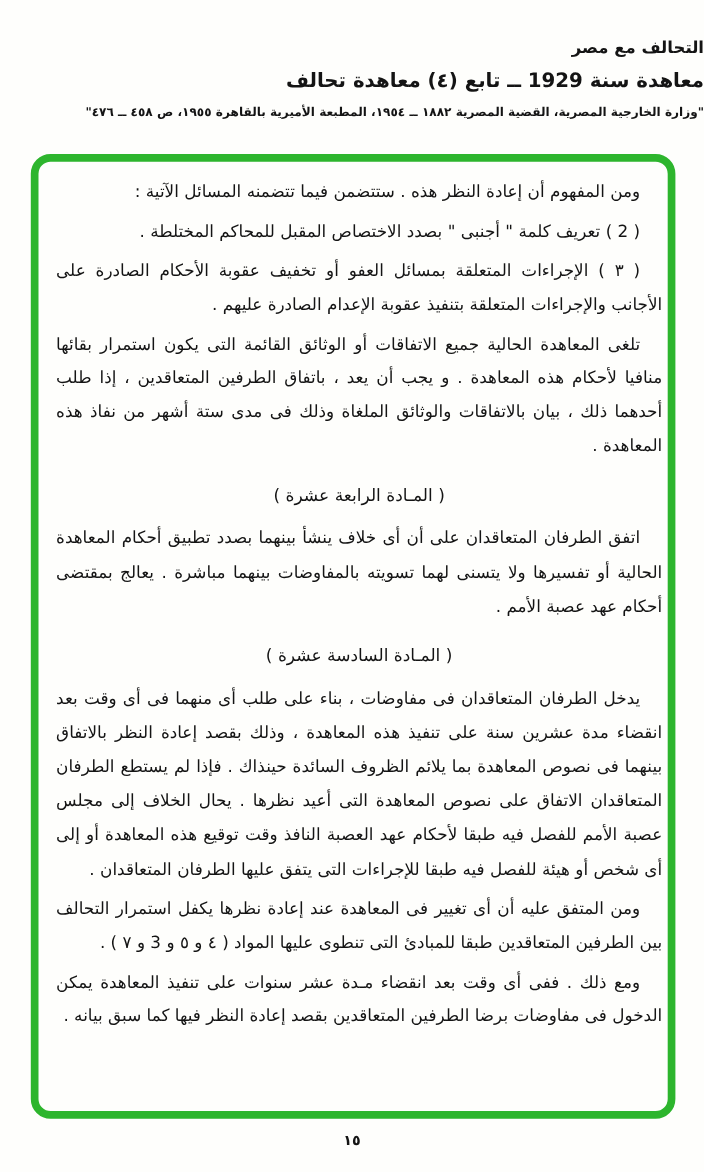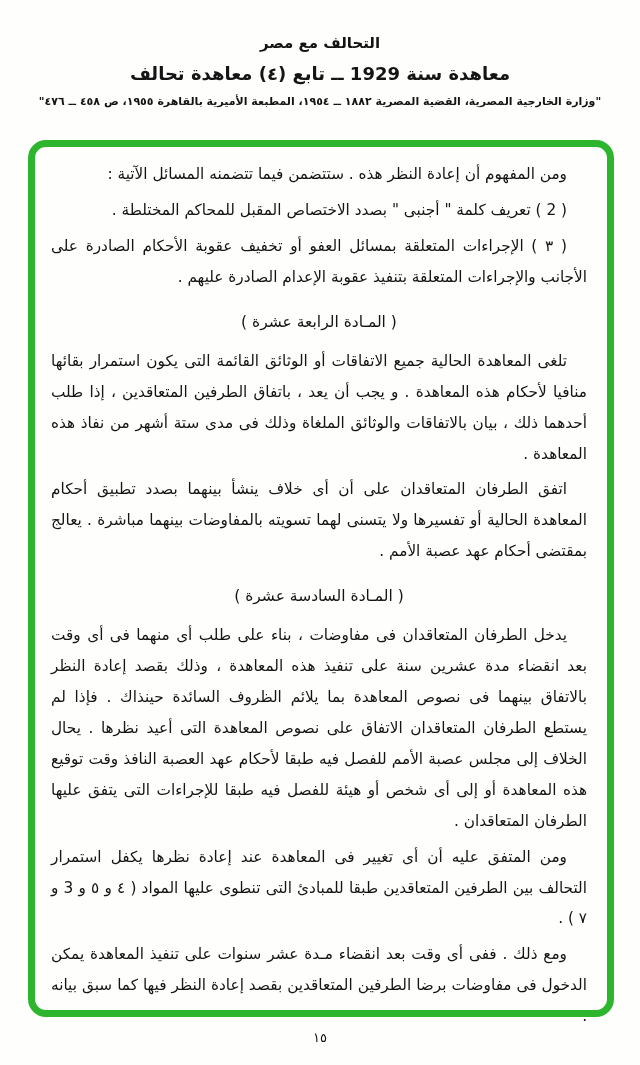--- a/index.html
+++ b/index.html
@@ -17,21 +17,20 @@
     position: absolute;
     inset: 0;
     width: 640px;
     height: 1065px;
   }
   .header {
     position: absolute;
     top: 34px;
     left: 0;
     right: 0;
-    text-align: center;
     direction: rtl;
   }
   .doc-title {
     font-size: 15px;
     font-weight: bold;
     letter-spacing: 0.5px;
   }
   .doc-subtitle {
     font-size: 18px;
     font-weight: bold;
@@ -45,21 +44,21 @@
   }
   .frame {
     position: absolute;
     left: 28px;
     top: 140px;
     width: 586px;
     height: 877px;
     box-sizing: border-box;
     border: 7px solid #2db52d;
     border-radius: 18px;
-    padding: 12px 20px 0 16px;
+    padding: 12px 5px 0 16px;
     direction: rtl;
     background: #fefefc;
   }
   .para {
     font-size: 15.3px;
     line-height: 2.02;
     text-align: justify;
     text-indent: 20px;
     margin: 0 0 5px 0;
   }
@@ -69,41 +68,41 @@
     text-indent: 0;
     margin: 14px 0 8px 0;
   }
   .page-num {
     position: absolute;
     bottom: 20px;
     left: 0;
     right: 0;
     text-align: center;
     font-size: 13px;
-    font-weight: normal;
+    font-weight: bold;
   }
 </style>
 </head>
 <body>
 
 <div class="page">
 
   <div class="header">
     <div class="doc-title">التحالف مع مصر</div>
     <div class="doc-subtitle">معاهدة سنة 1929 ــ تابع (٤) معاهدة تحالف</div>
     <div class="doc-citation">"وزارة الخارجية المصرية، القضية المصرية ١٨٨٢ ــ ١٩٥٤، المطبعة الأميرية بالقاهرة ١٩٥٥، ص ٤٥٨ ــ ٤٧٦"</div>
   </div>
 
   <div class="frame">
     <p class="para">ومن المفهوم أن إعادة النظر هذه . ستتضمن فيما تتضمنه المسائل الآتية :</p>
     <p class="para">( 2 ) تعريف كلمة " أجنبى " بصدد الاختصاص المقبل للمحاكم المختلطة .</p>
     <p class="para">( ٣ ) الإجراءات المتعلقة بمسائل العفو أو تخفيف عقوبة الأحكام الصادرة على الأجانب والإجراءات المتعلقة بتنفيذ عقوبة الإعدام الصادرة عليهم .</p>
 
+    <p class="para">تلغى المعاهدة الحالية جميع الاتفاقات أو الوثائق القائمة التى يكون استمرار بقائها منافيا لأحكام هذه المعاهدة . و يجب أن يعد ، باتفاق الطرفين المتعاقدين ، إذا طلب أحدهما ذلك ، بيان بالاتفاقات والوثائق الملغاة وذلك فى مدى ستة أشهر من نفاذ هذه المعاهدة .</p>
     <p class="para article-heading">( المـادة الرابعة عشرة )</p>
-    <p class="para">تلغى المعاهدة الحالية جميع الاتفاقات أو الوثائق القائمة التى يكون استمرار بقائها منافيا لأحكام هذه المعاهدة . و يجب أن يعد ، باتفاق الطرفين المتعاقدين ، إذا طلب أحدهما ذلك ، بيان بالاتفاقات والوثائق الملغاة وذلك فى مدى ستة أشهر من نفاذ هذه المعاهدة .</p>
 
     <p class="para">اتفق الطرفان المتعاقدان على أن أى خلاف ينشأ بينهما بصدد تطبيق أحكام المعاهدة الحالية أو تفسيرها ولا يتسنى لهما تسويته بالمفاوضات بينهما مباشرة . يعالج بمقتضى أحكام عهد عصبة الأمم .</p>
 
     <p class="para article-heading">( المـادة السادسة عشرة )</p>
     <p class="para">يدخل الطرفان المتعاقدان فى مفاوضات ، بناء على طلب أى منهما فى أى وقت بعد انقضاء مدة عشرين سنة على تنفيذ هذه المعاهدة ، وذلك بقصد إعادة النظر بالاتفاق بينهما فى نصوص المعاهدة بما يلائم الظروف السائدة حينذاك . فإذا لم يستطع الطرفان المتعاقدان الاتفاق على نصوص المعاهدة التى أعيد نظرها . يحال الخلاف إلى مجلس عصبة الأمم للفصل فيه طبقا لأحكام عهد العصبة النافذ وقت توقيع هذه المعاهدة أو إلى أى شخص أو هيئة للفصل فيه طبقا للإجراءات التى يتفق عليها الطرفان المتعاقدان .</p>
     <p class="para">ومن المتفق عليه أن أى تغيير فى المعاهدة عند إعادة نظرها يكفل استمرار التحالف بين الطرفين المتعاقدين طبقا للمبادئ التى تنطوى عليها المواد ( ٤ و ٥ و 3 و ٧ ) .</p>
     <p class="para">ومع ذلك . ففى أى وقت بعد انقضاء مـدة عشر سنوات على تنفيذ المعاهدة يمكن الدخول فى مفاوضات برضا الطرفين المتعاقدين بقصد إعادة النظر فيها كما سبق بيانه .</p>
 
   </div>
 

